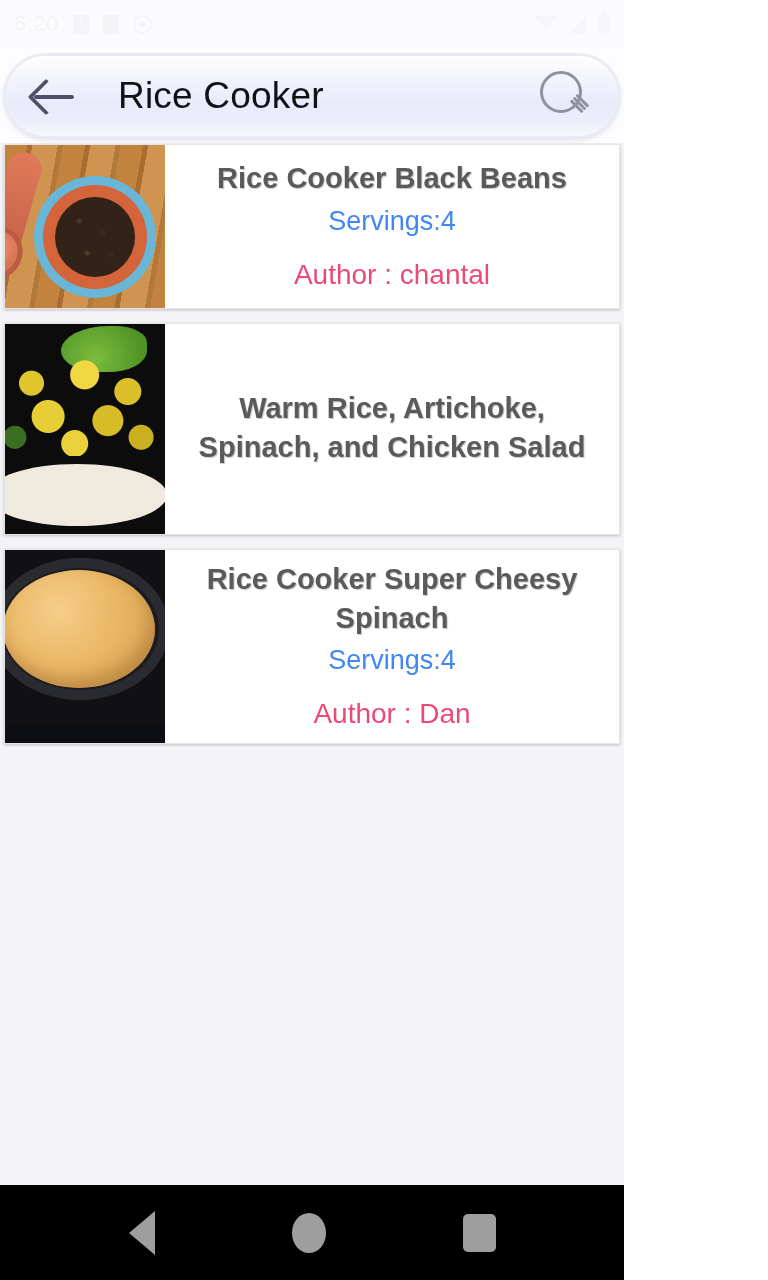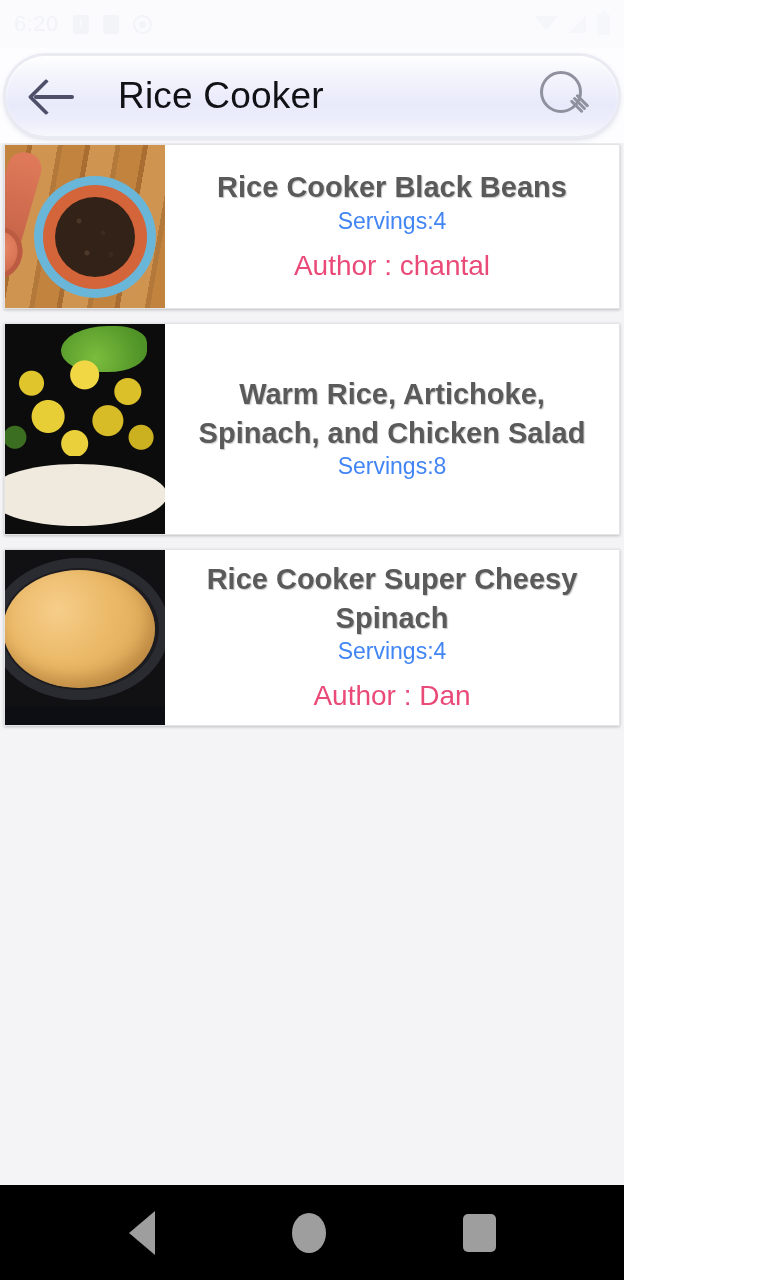--- a/index.html
+++ b/index.html
@@ -226,28 +226,29 @@
   }
   .recipe-title {
     font-size: 29px;
     font-weight: bold;
     color: #5a5a5a;
     line-height: 1.33;
     text-shadow: 1px 1px 1px rgba(150,150,150,0.55);
     width: 100%;
   }
   .recipe-servings {
-    font-size: 23px;
+    font-size: 27px;
     color: #4285f4;
+    margin-top: 7px;
     line-height: 1.25;
   }
   .recipe-author {
     font-size: 28px;
     color: #ea4a78;
-    margin-top: 12px;
+    margin-top: 18px;
     line-height: 1.25;
   }
 
   
   .card.two-line .card-body { min-height: 210px; }
   .card.two-line .card-thumb { flex-basis: 160px; }
 
   
   .ph { position: absolute; inset: 0; }
 
@@ -526,21 +527,20 @@
     <div class="card two-line">
       <div class="card-thumb">
         <div class="ph art-salad">
           <span class="leaf"></span>
           <span class="dish"></span>
           <span class="rice"></span>
         </div>
       </div>
       <div class="card-body">
         <div class="recipe-title">Warm Rice, Artichoke, Spinach, and Chicken Salad</div>
-        <div class="recipe-servings">Servings:8</div>
       </div>
     </div>
 
     <div class="card">
       <div class="card-thumb">
         <div class="ph art-polenta">
           <span class="pot"></span>
           <span class="mush"></span>
           <span class="base"></span>
         </div>

